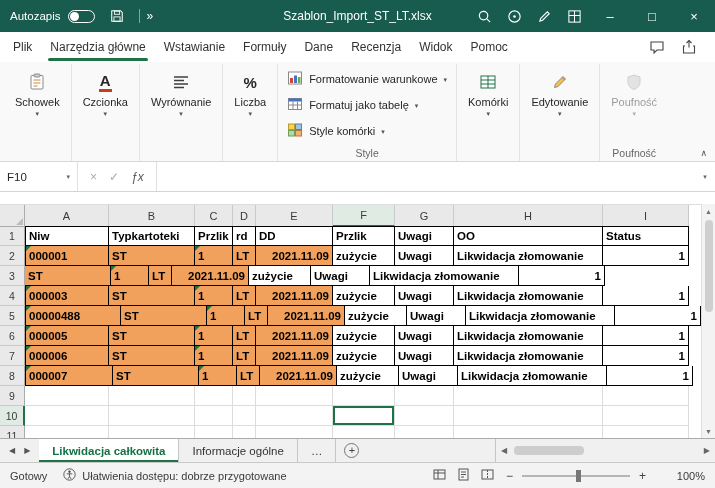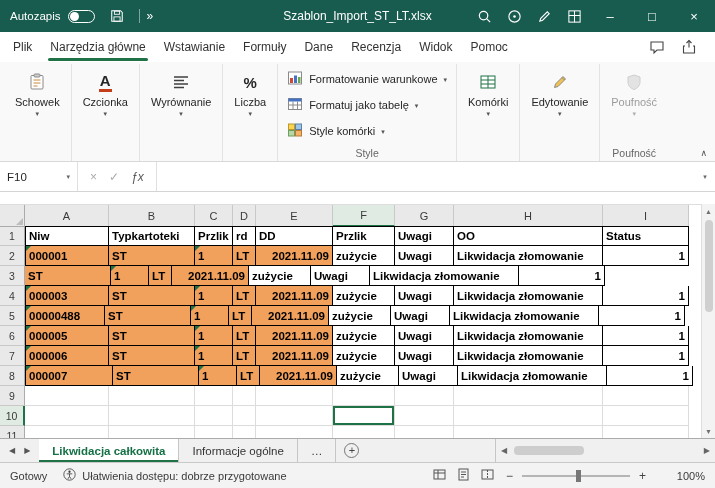--- a/index.html
+++ b/index.html
@@ -403,21 +403,21 @@
           <div class="cell tcell orange err" style="width: 38px;">1</div>
           <div class="cell tcell orange" style="width: 23px;">LT</div>
           <div class="cell tcell orange right" style="width: 77px;">2021.11.09</div>
           <div class="cell tcell" style="width: 62px;">zużycie</div>
           <div class="cell tcell" style="width: 59px;">Uwagi</div>
           <div class="cell tcell" style="width: 149px;">Likwidacja złomowanie</div>
           <div class="cell tcell right" style="width: 86px;">1</div>
         </div>
         <div class="grow">
           <div class="rowhdr">5</div>
-          <div class="cell tcell tleft orange err" style="width: 80px; text-align: right;">00000488</div>
+          <div class="cell tcell tleft orange err" style="width: 96px; text-align: right;">00000488</div>
           <div class="cell tcell orange" style="width: 86px;">ST</div>
           <div class="cell tcell orange err" style="width: 38px;">1</div>
           <div class="cell tcell orange" style="width: 23px;">LT</div>
           <div class="cell tcell orange right" style="width: 77px;">2021.11.09</div>
           <div class="cell tcell" style="width: 62px;">zużycie</div>
           <div class="cell tcell" style="width: 59px;">Uwagi</div>
           <div class="cell tcell" style="width: 149px;">Likwidacja złomowanie</div>
           <div class="cell tcell right" style="width: 86px;">1</div>
         </div>
         <div class="grow">

